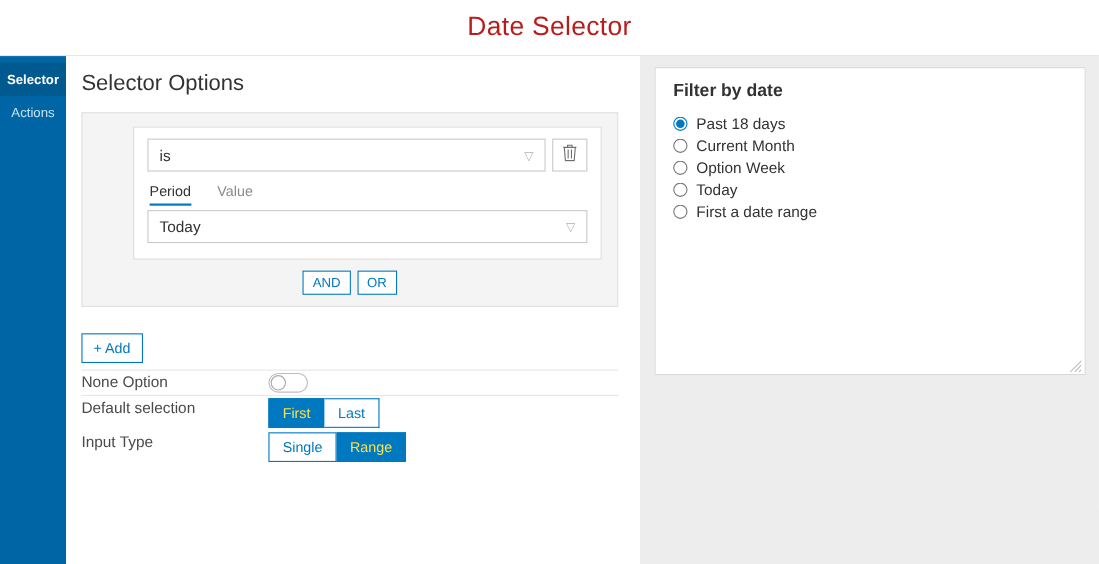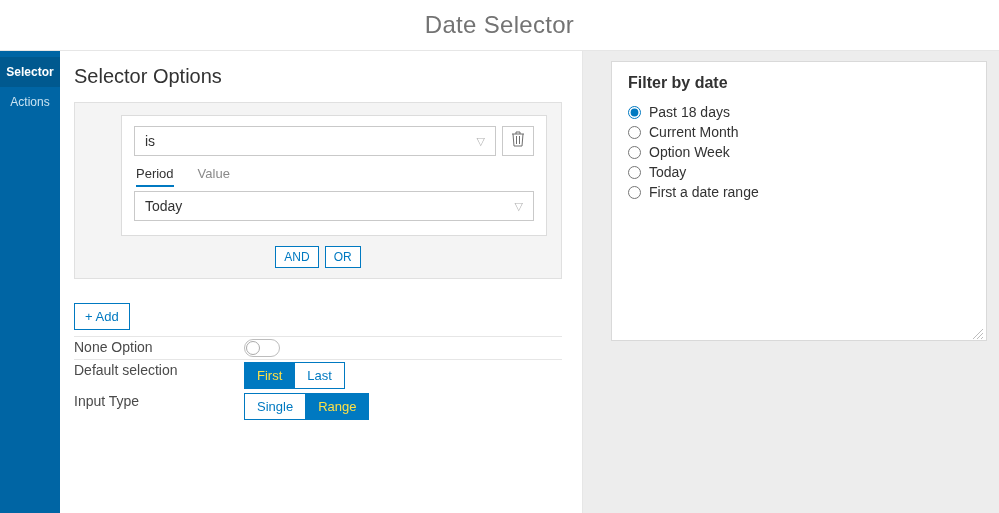--- a/index.html
+++ b/index.html
@@ -4,21 +4,21 @@
   <style>
     * { box-sizing: border-box; margin: 0; padding: 0; font-family: "Segoe UI", Arial, sans-serif; }
     body { width: 999px; height: 513px; background: #fff; display: flex; flex-direction: column; overflow: hidden; }
 
     .header {
       height: 51px;
       display: flex; align-items: center; justify-content: center;
       border-bottom: 1px solid #e6e6e6;
       background: #fff;
     }
-    .header h1 { font-size: 24px; font-weight: 400; color: #737373; letter-spacing: .3px; }
+    .header h1 { font-size: 24px; font-weight: 400; color: #b91c1c; letter-spacing: .3px; }
 
     .body { flex: 1; display: flex; min-height: 0; }
 
     .sidebar {
       width: 60px; background: #0065a4; display: flex; flex-direction: column;
       padding-top: 6px;
     }
     .sidebar-tab {
       color: #c9e3f2; font-size: 12px; text-align: center;
       padding: 8px 4px; cursor: pointer;
@@ -90,21 +90,21 @@
     .seg-btn.on { background: #0079c1; color: #fde047; }
     .seg-btn.off { background: #fff; color: #0079c1; }
     .seg-btn + .seg-btn { border-left: none; }
 
     .section-head {
       background:#f4f4f4; padding: 10px 12px; font-size: 15px; color:#4a4a4a;
       border-top: 1px solid #e6e6e6; border-bottom: 1px solid #e6e6e6; margin-right:10px;
     }
 
     .preview-panel {
-      width: 416px; background: #ededed; padding: 10px 12px 14px 28px;
+      width: 416px; background: #ededed; padding: 10px 12px 14px 12px;
     }
     .preview-card {
       background:#fff; border: 1px solid #d9d9d9; padding: 12px 16px 10px 16px;
       position: relative; height: 280px;
     }
     .preview-card h3 { font-size: 16px; color:#323232; font-weight:600; margin-bottom:10px; }
     .radio-list label {
       display:flex; align-items:center; gap:8px; font-size:14px; color:#323232;
       padding: 2px 0; cursor:pointer;
     }

